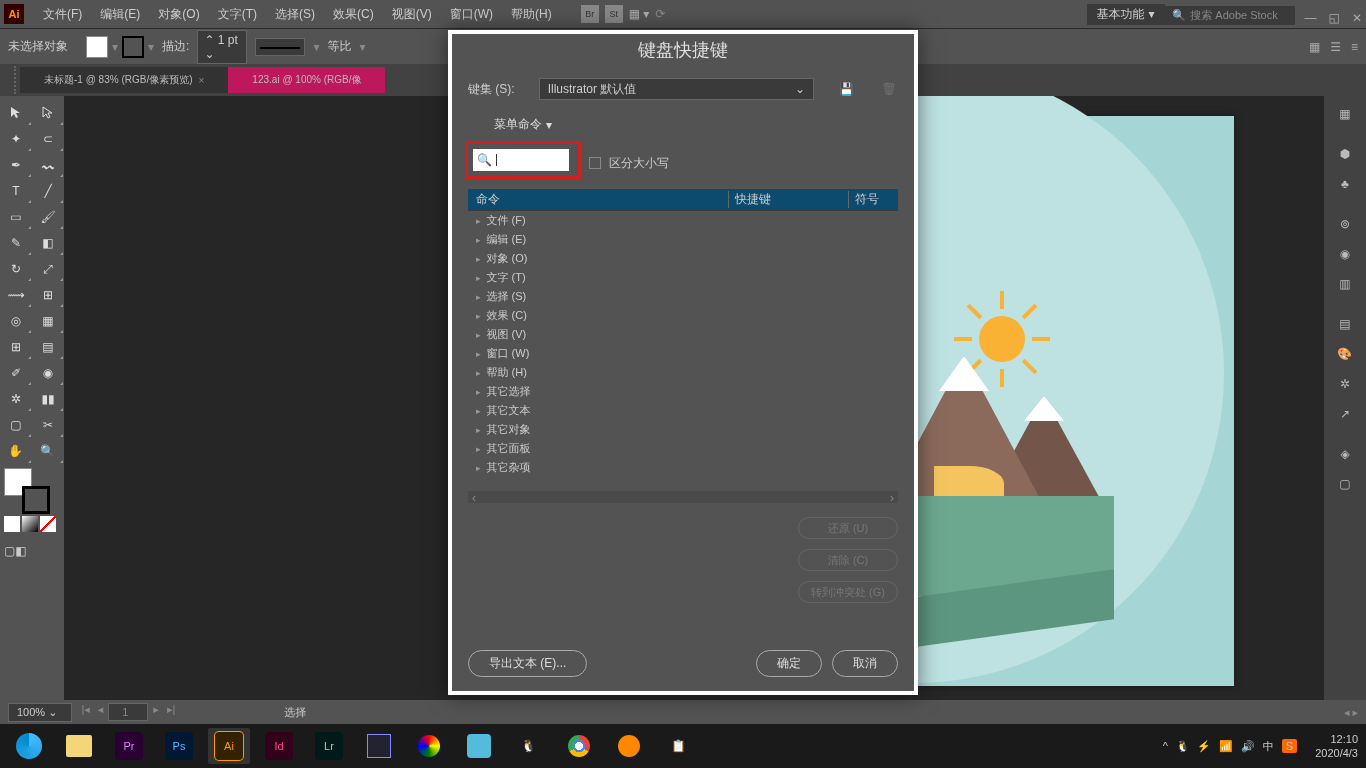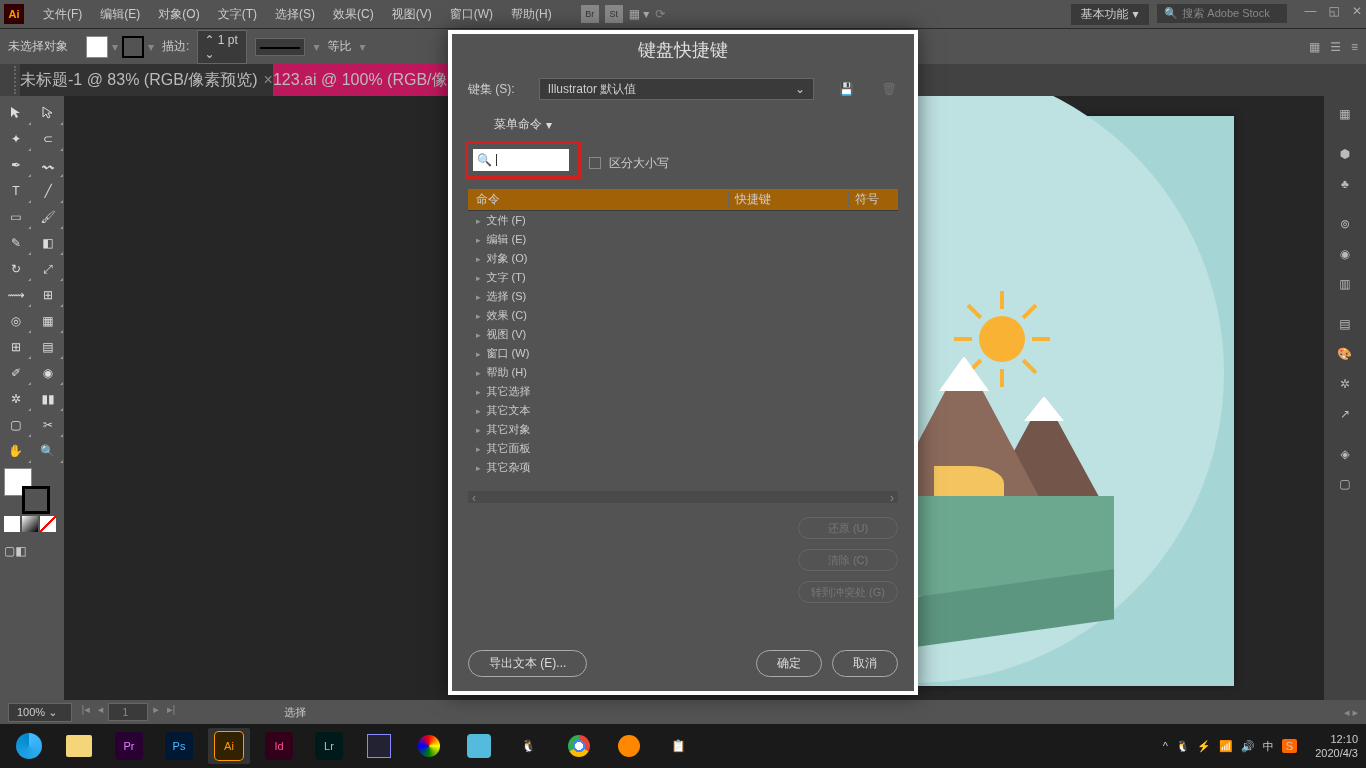--- a/index.html
+++ b/index.html
@@ -1,39 +1,39 @@
 <!DOCTYPE html>
 <html><head>
 <meta charset="utf-8">
 <style>
 *{margin:0;padding:0;box-sizing:border-box;font-family:"Microsoft YaHei",sans-serif;user-select:none}
 body{width:1366px;height:768px;background:#323232;overflow:hidden;position:relative;font-size:12px;color:#ccc}
 .menubar{height:28px;background:#535353;display:flex;align-items:center;padding:0 4px}
 .ai-logo{width:20px;height:20px;background:#300;color:#ff9a00;display:flex;align-items:center;justify-content:center;font-weight:bold;font-size:11px;margin-right:10px}
 .menu-item{padding:0 9px;color:#ccc;font-size:12px;cursor:pointer}
-.menubar-right{margin-left:auto;display:flex;align-items:flex-start;gap:8px}
+.menubar-right{margin-left:auto;display:flex;align-items:flex-end;}
 .menubar-icons{display:flex;gap:6px;margin-left:20px;align-items:center}
 .small-icon{width:18px;height:18px;background:#888;display:flex;align-items:center;justify-content:center;font-size:9px;color:#333}
 .workspace-btn{background:#3a3a3a;padding:2px 10px;color:#ccc;display:flex;align-items:center;gap:4px;font-size:12px}
 .stock-search{background:#3a3a3a;padding:2px 8px;color:#888;width:130px;display:flex;align-items:center;gap:4px;font-size:11px}
 .window-controls{display:flex;gap:12px;margin-left:10px;color:#aaa}
 
 .control-bar{height:36px;background:#535353;display:flex;align-items:center;padding:0 8px;gap:8px;border-top:1px solid #2a2a2a}
 .no-selection{color:#ccc;font-size:12px;margin-right:10px}
 .fill-stroke{display:flex;gap:4px;align-items:center}
 .fill-box{width:22px;height:22px;background:#fff;border:1px solid #888}
 .stroke-box{width:22px;height:22px;border:2px solid #000;background:#535353;position:relative}
 .stroke-label{font-size:12px}
 .pt-input{background:#3a3a3a;padding:2px 6px;color:#ccc;width:50px;border:1px solid #666}
 .line-preview{width:50px;height:18px;background:#3a3a3a;border:1px solid #666;position:relative}
 .line-preview::after{content:"";position:absolute;left:4px;right:4px;top:50%;height:2px;background:#000}
 .control-right{margin-left:auto;display:flex;gap:10px;color:#aaa}
 
 .tab-bar{height:32px;background:#424242;display:flex;align-items:center;padding-left:8px}
-.doc-tab{padding:6px 0;color:#bbb;font-size:16px;display:flex;align-items:center;gap:6px;background:#323232}
+.doc-tab{padding:6px 24px;color:#bbb;font-size:10px;display:flex;align-items:center;gap:6px;background:#323232}
 .doc-tab.inactive{background:#be185d}
 .tab-close{color:#888;cursor:pointer}
 .tab-handle{width:8px;height:28px;border-right:2px dotted #666;margin-right:4px}
 
 .main-area{display:flex;height:620px}
 .tool-panel{width:64px;background:#535353;padding:4px 0;display:flex;flex-direction:column}
 .tool-row{display:flex;height:26px}
 .tool-btn{width:32px;height:26px;display:flex;align-items:center;justify-content:center;color:#ddd;cursor:pointer;position:relative}
 .tool-btn::after{content:"";position:absolute;bottom:1px;right:1px;width:0;height:0;border-left:3px solid transparent;border-bottom:3px solid #999}
 .color-picker{padding:4px;position:relative;height:50px}
@@ -77,21 +77,21 @@
 .dlg-label{font-size:12px;color:#ccc}
 .dlg-select{flex:1;background:#3a3a3a;border:1px solid #666;padding:3px 8px;color:#ccc;font-size:12px;font-family:monospace;height:22px;display:flex;align-items:center;justify-content:space-between}
 .dlg-icon{width:18px;height:18px;display:flex;align-items:center;justify-content:center;color:#999}
 .filter-row{display:flex;align-items:center;gap:8px;padding-left:18px;margin-bottom:6px}
 .filter-dd{padding:2px 8px;color:#ddd;display:flex;align-items:center;gap:4px}
 .search-row{display:flex;align-items:center;gap:8px;border:3px solid #d02020;padding:5px;width:116px;margin-left:-3px;margin-bottom:6px}
 .search-container{display:flex;align-items:center;gap:8px;margin-bottom:4px}
 .search-box{background:#fff;width:96px;height:22px;display:flex;align-items:center;padding:0 4px;color:#333}
 .search-box .mag{color:#666}
 .case-check{width:12px;height:12px;border:1px solid #888;display:inline-block}
-.list-header{display:flex;background:#a16207;height:22px;align-items:center;margin-top:4px;font-size:12px;color:#ccc;border-bottom:1px solid #3a3a3a}
+.list-header{display:flex;background:#0c4a6e;height:22px;align-items:center;margin-top:4px;font-size:12px;color:#ccc;border-bottom:1px solid #3a3a3a}
 .lh-cmd{flex:1;padding-left:8px}
 .lh-key{width:120px;border-left:1px solid #666;padding-left:6px}
 .lh-sym{width:50px;border-left:1px solid #666;padding-left:6px}
 .cmd-list{height:280px;overflow:hidden}
 .cmd-item{display:flex;align-items:center;height:19px;padding-left:8px;color:#ccc;font-size:11px;gap:6px}
 .cmd-arrow{color:#999;font-size:9px}
 .list-scroll{height:12px;background:#4a4a4a;position:relative}
 .list-scroll::before{content:"‹";position:absolute;left:4px;color:#888}
 .list-scroll::after{content:"›";position:absolute;right:4px;color:#888}
 .action-btns{display:flex;flex-direction:column;gap:10px;align-items:flex-end;margin-top:14px}

